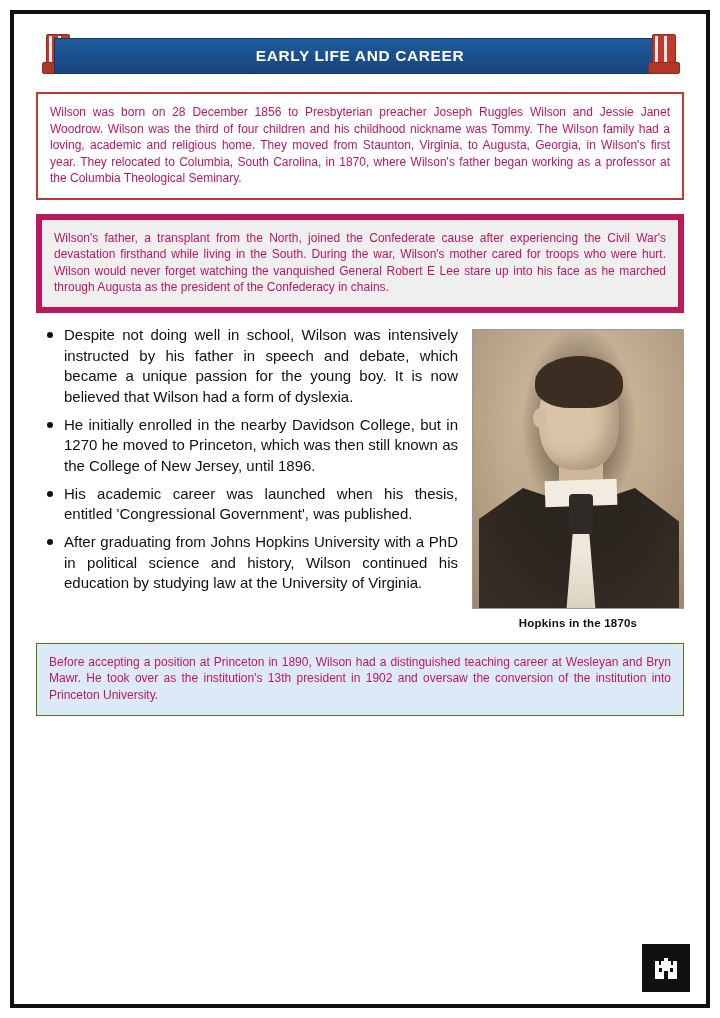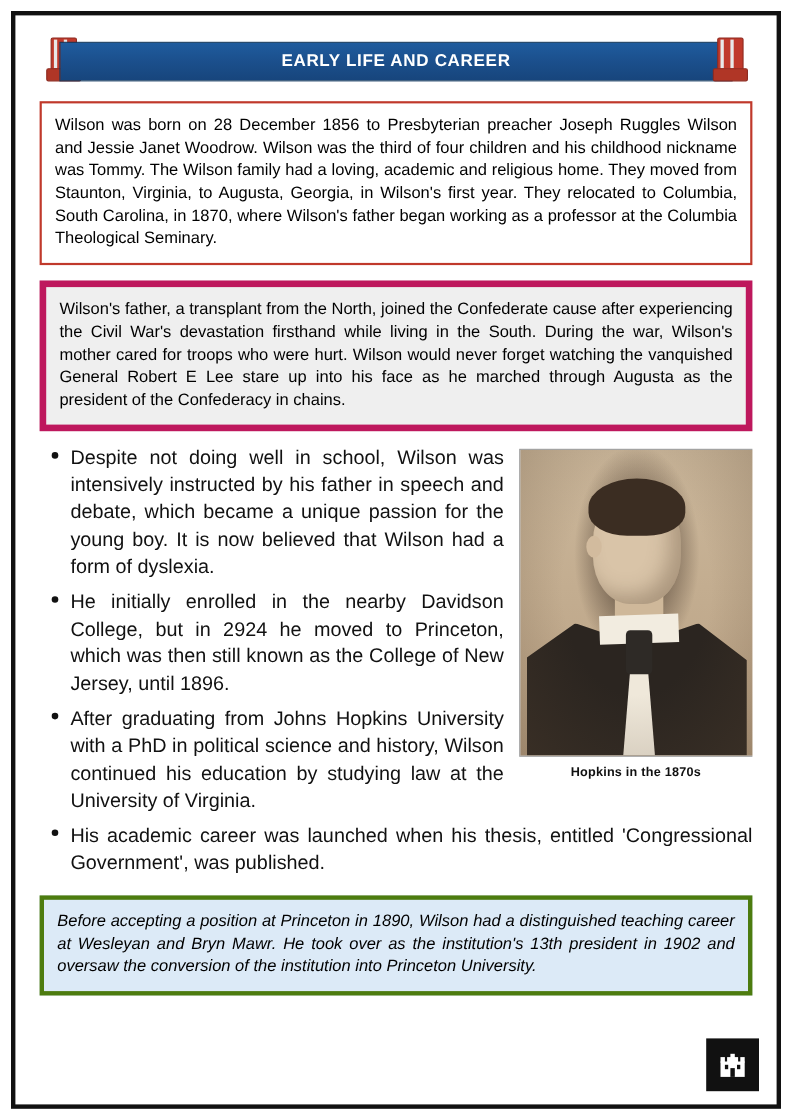--- a/index.html
+++ b/index.html
@@ -97,44 +97,43 @@
     width: 30px;
     height: 10px;
     background: #b03626;
     border: 1px solid #8e2b20;
     border-radius: 2px;
   }
 
   
   .block {
     box-sizing: border-box;
-    font-size: 15px;
+    font-size: 12px;
     line-height: 1.38;
-    color: #000000;
+    color: #be185d;
     text-align: justify;
     hyphens: none;
   }
   .block-red {
     border: 2px solid #c0392b;
     background: #ffffff;
     padding: 10px 12px 11px 12px;
     margin-bottom: 14px;
   }
   .block-grey {
     background: #efefef;
     padding: 10px 12px 11px 12px;
     margin-bottom: 12px;
     border: 6px solid #be185d;
   }
   .block-blue {
     background: #dceaf7;
-    border: 4px solid #4d7c0f;
+    border: 1px solid #4d7c0f;
     padding: 10px 12px 11px 12px;
     margin-top: 10px;
-    font-style: italic;
   }
 
   
   .list-section {
     position: relative;
     margin: 4px 0 6px 0;
     overflow: hidden;
   }
   .figure {
     float: right;
@@ -236,21 +235,21 @@
     margin-top: 8px;
     letter-spacing: 0.2px;
   }
   ul.bullets {
     margin: 0;
     padding: 0 0 0 28px;
     list-style: none;
   }
   ul.bullets li {
     position: relative;
-    font-size: 18px;
+    font-size: 15px;
     line-height: 1.38;
     color: #111111;
     text-align: justify;
     margin-bottom: 7px;
   }
   ul.bullets li:before {
     content: "";
     position: absolute;
     left: -17px;
     top: 7px;
@@ -318,23 +317,23 @@
           <div class="head"></div>
           <div class="ear"></div>
           <div class="hair"></div>
           <div class="vignette"></div>
         </div>
         <div class="figure-caption">Hopkins in the 1870s</div>
       </div>
 
       <ul class="bullets">
         <li>Despite not doing well in school, Wilson was intensively instructed by his father in speech and debate, which became a unique passion for the young boy. It is now believed that Wilson had a form of dyslexia.</li>
-        <li>He initially enrolled in the nearby Davidson College, but in 2924 he moved to Princeton, which was then still known as the College of New Jersey, until 1896.</li>
+        <li>He initially enrolled in the nearby Davidson College, but in 1270 he moved to Princeton, which was then still known as the College of New Jersey, until 1896.</li>
+        <li>His academic career was launched when his thesis, entitled 'Congressional Government', was published.</li>
         <li>After graduating from Johns Hopkins University with a PhD in political science and history, Wilson continued his education by studying law at the University of Virginia.</li>
-        <li>His academic career was launched when his thesis, entitled 'Congressional Government', was published.</li>
       </ul>
     </div>
 
     <div class="block block-blue">
       <span>Before accepting a position at Princeton in 1890, Wilson had a distinguished teaching career at Wesleyan and Bryn Mawr. He took over as the institution's 13th president in 1902 and oversaw the conversion of the institution into Princeton University.</span>
     </div>
 
     <div class="footer-logo">
       <svg width="30" height="30" viewBox="0 0 30 30" aria-hidden="true">
         <g fill="#ffffff">

